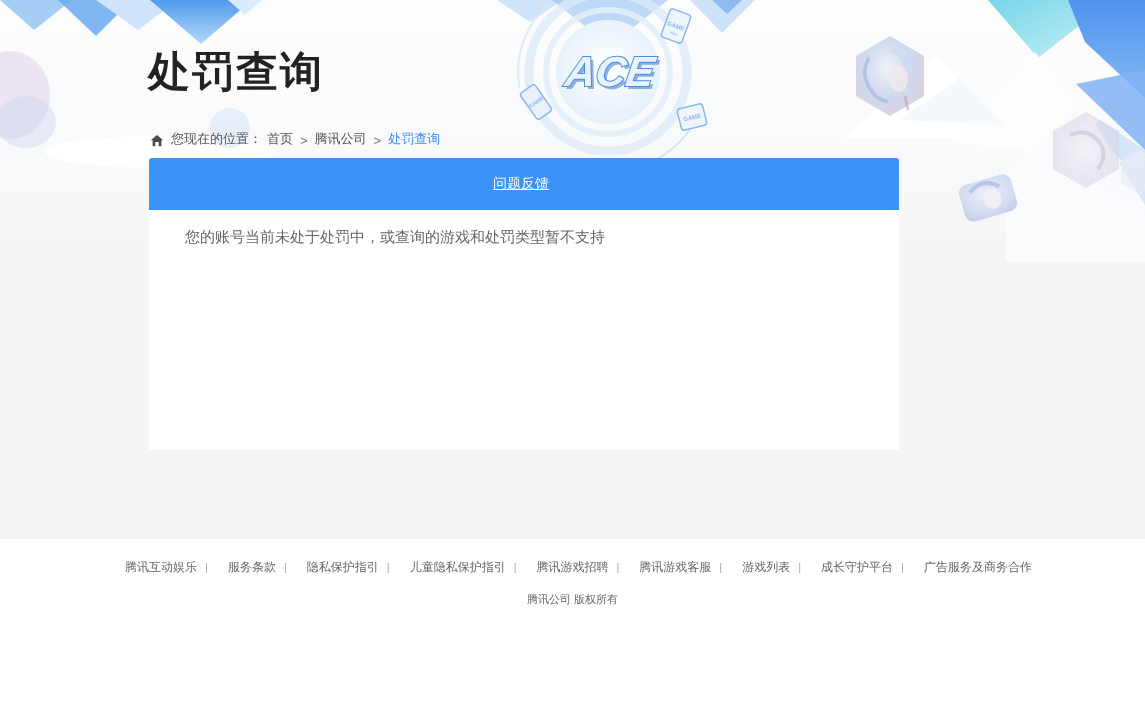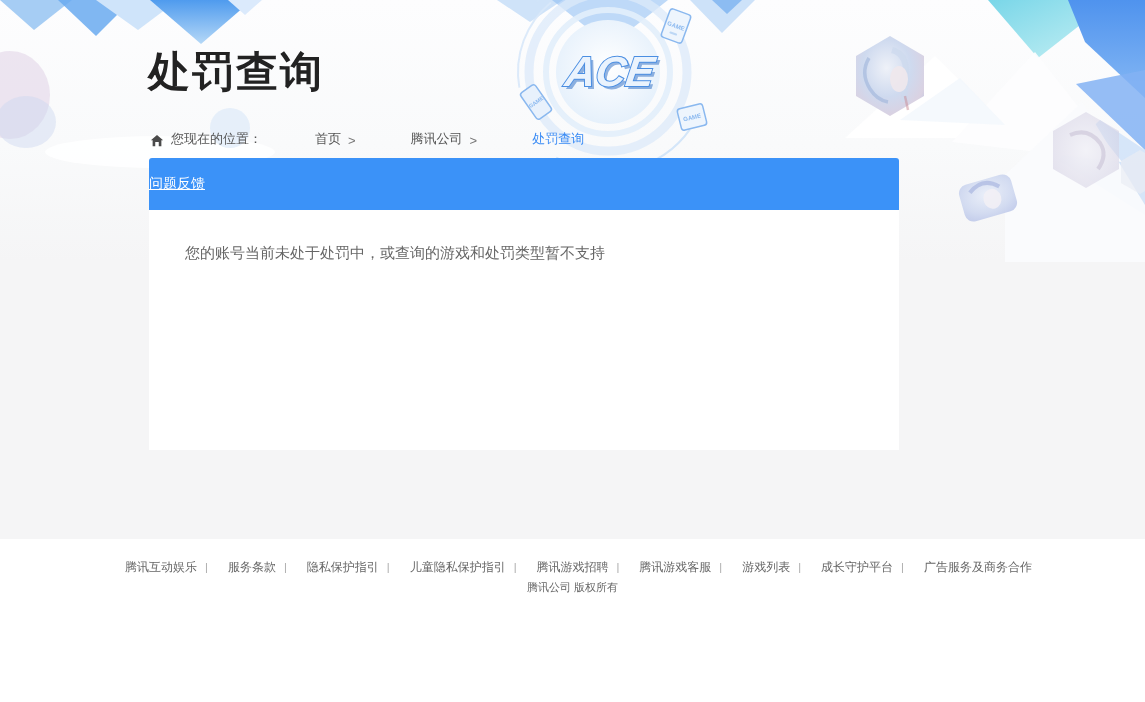--- a/index.html
+++ b/index.html
@@ -22,48 +22,49 @@
     font-size:42px; font-weight:bold; color:#222; letter-spacing:2px;
     z-index:3;
   }
   .breadcrumb {
     position:absolute; left:150px; top:132px; height:16px;
     display:flex; align-items:flex-end; gap:5px;
     font-size:13px; color:#555; z-index:3;
   }
   .breadcrumb .home-ico { width:14px; height:14px; margin-right:2px; display:inline-block; }
   .breadcrumb .sep { color:#777; margin:0 2px; }
-  .breadcrumb .crumb { color:#555; text-decoration:none; cursor:pointer;margin-left:48px; }
+  .breadcrumb .crumb { color:#555; text-decoration:none; cursor:pointer; }
   .breadcrumb .crumb.current { color:#3b8cf5; }
   
   .panel {
     position:absolute; left:149px; top:158px; width:750px; z-index:3;
   }
   .panel-header {
     height:52px; background:#3b92f8; border-radius:3px 3px 0 0;
-    display:flex; align-items:center; justify-content:flex-start;
+    display:flex; align-items:center; justify-content:center;
     padding-right:44px;
+    padding-left:38px;
   }
   .feedback-link {
     color:#fff; font-size:14px; text-decoration:underline; cursor:pointer;
   }
   .panel-body {
-    height:240px; background:#fff; padding:34px 30px 0 36px;
+    height:240px; background:#fff; padding:18px 30px 0 36px;
   }
   .result-message { font-size:15px; color:#666; }
   
   .footer {
     position:absolute; left:0; top:539px; width:1145px; height:163px;
     background:#fff; text-align:center; padding-top:20px; z-index:3;
   }
   .footer-links { font-size:12px; color:#666; }
   .footer-links .flink { color:#666; text-decoration:none; cursor:pointer;margin-left:12px; }
   .footer-links .fsep { color:#aaa; margin:0 8px; font-size:11px; }
   .footer-copyright { margin-top:8px; font-size:10px; color:#999; letter-spacing:.3px; }
-  .footer-company { margin-top:4px; font-size:11px; color:#666; }
+  .footer-company { margin-top:16px; font-size:11px; color:#666; }
 </style>
 </head>
 <body>
 
 <div class="page">
 
   <div class="banner">
     <svg width="1145" height="262" viewBox="0 0 1145 262">
       <defs>
         <linearGradient id="gVblue" x1="0" y1="0" x2="0" y2="1">

